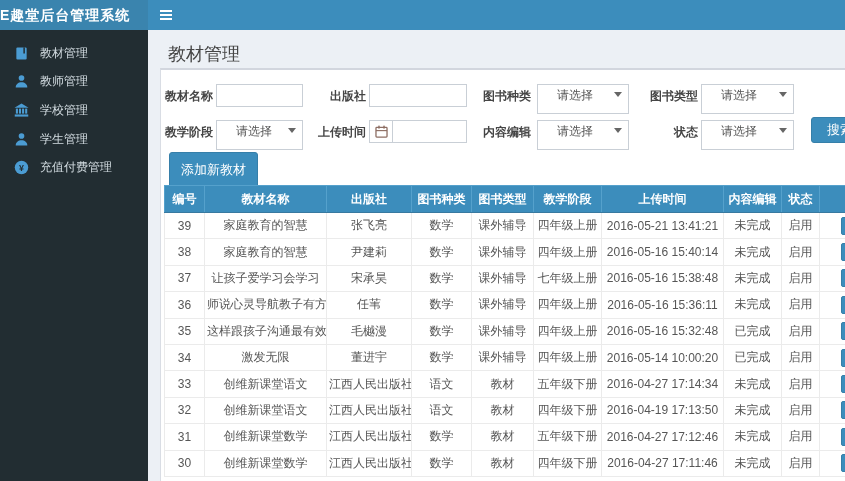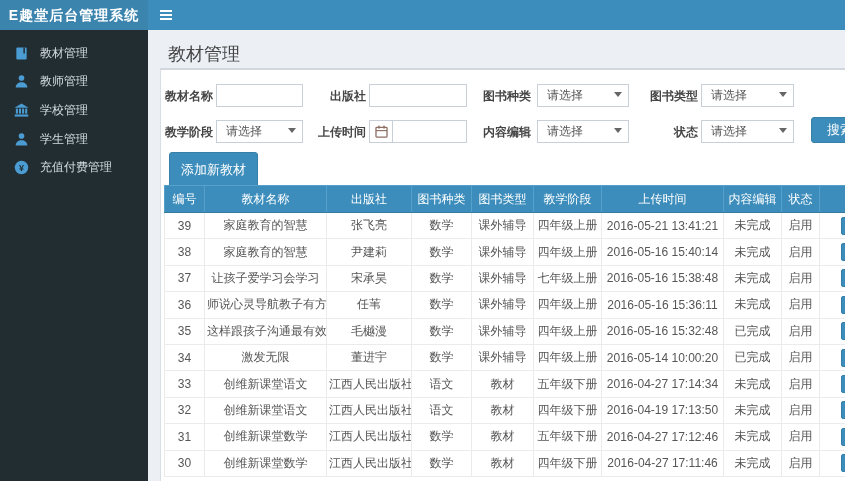--- a/index.html
+++ b/index.html
@@ -5,21 +5,21 @@
   * { margin:0; padding:0; box-sizing:border-box; }
   html,body { width:845px; height:481px; }
   body {
     position:relative; overflow:hidden; background:#ecf0f5;
     font-family:"Liberation Sans","DejaVu Sans",sans-serif;
   }
   
   .navbar { position:absolute; left:0; top:0; width:845px; height:30px; background:#3c8dbc; z-index:5; }
   .logo {
     position:absolute; left:0; top:0; width:148px; height:30px; background:#3a84ae;
-    color:#fff; font-size:14px; font-weight:bold; line-height:30px; text-align:center;
+    color:#fff; font-size:14px; font-weight:bold; line-height:30px; 
     letter-spacing:1px;
   }
   .hamburger {
     position:absolute; left:148px; top:0; width:36px; height:30px;
     display:flex; flex-direction:column; justify-content:center; align-items:center; gap:2px;
     cursor:pointer;
   }
   .hamburger .bar { width:12px; height:2px; background:#fff; }
   
   .sidebar { position:absolute; left:0; top:30px; width:148px; height:451px; background:#222d32; z-index:4; }
@@ -35,38 +35,38 @@
     background:#fff; border:1px solid #d9dde4; border-top:2px solid #d2d6de; z-index:1;
   }
   
   .flabel { position:absolute; font-size:12px; font-weight:bold; color:#454545; line-height:24px; text-align:right; height:24px; }
   .ftext {
     position:absolute; height:23px; top:0; border:1px solid #c9cfd6; background:#fff;
     font-size:12px; padding:0 5px; outline:none;
   }
   .frow { position:absolute; left:0; width:706px; height:24px; }
   .fselect {
-    position:absolute; height:23px; border:1px solid #c9cfd6; background:#fff;
-    font-size:12px; color:#555; line-height:21px; padding-left:9px; cursor:pointer;
+    position:absolute; height:30px; border:1px solid #c9cfd6; background:#fff;
+    font-size:12px; color:#555; line-height:21px; padding-left:19px; cursor:pointer;
   }
   .caret { position:absolute; right:6px; top:7px; width:0; height:0; border-left:4px solid transparent; border-right:4px solid transparent; border-top:5px solid #666; }
   .addon {
     position:absolute; width:24px; height:23px; top:0; border:1px solid #c9cfd6;
     display:flex; align-items:center; justify-content:center; background:#fff; color:#8d6e63;
   }
   .addon svg { width:13px; height:13px; fill:currentColor; }
   .btn-blue {
     position:absolute; background:#3c8dbc; color:#fff; border:1px solid #367fa9;
     border-radius:3px; font-size:13px; cursor:pointer; font-family:inherit;
   }
   
   .table-wrap { position:absolute; left:3px; top:115px; }
   table { border-collapse:collapse; table-layout:fixed; width:702px; font-size:12px; }
   th {
-    background:#3c8dbc; color:#fff; height:27px; font-weight:normal; text-align:center;
+    background:#3c8dbc; color:#fff; height:27px; font-weight:bold; text-align:center;
     border:1px solid #55a1cc; border-bottom:1px solid #3879a0; padding:0 2px; white-space:nowrap; overflow:hidden;
   }
   td {
     height:26.4px; text-align:center; color:#565656; background:#fff;
     border:1px solid #ebebeb; padding:0 2px; white-space:nowrap; overflow:hidden;
   }
   td.actions { text-align:left; padding-left:21px; }
   .row-action {
     display:inline-block; width:50px; height:18px; background:#3c8dbc;
     border:1px solid #367fa9; border-radius:2px; vertical-align:middle; cursor:pointer;

